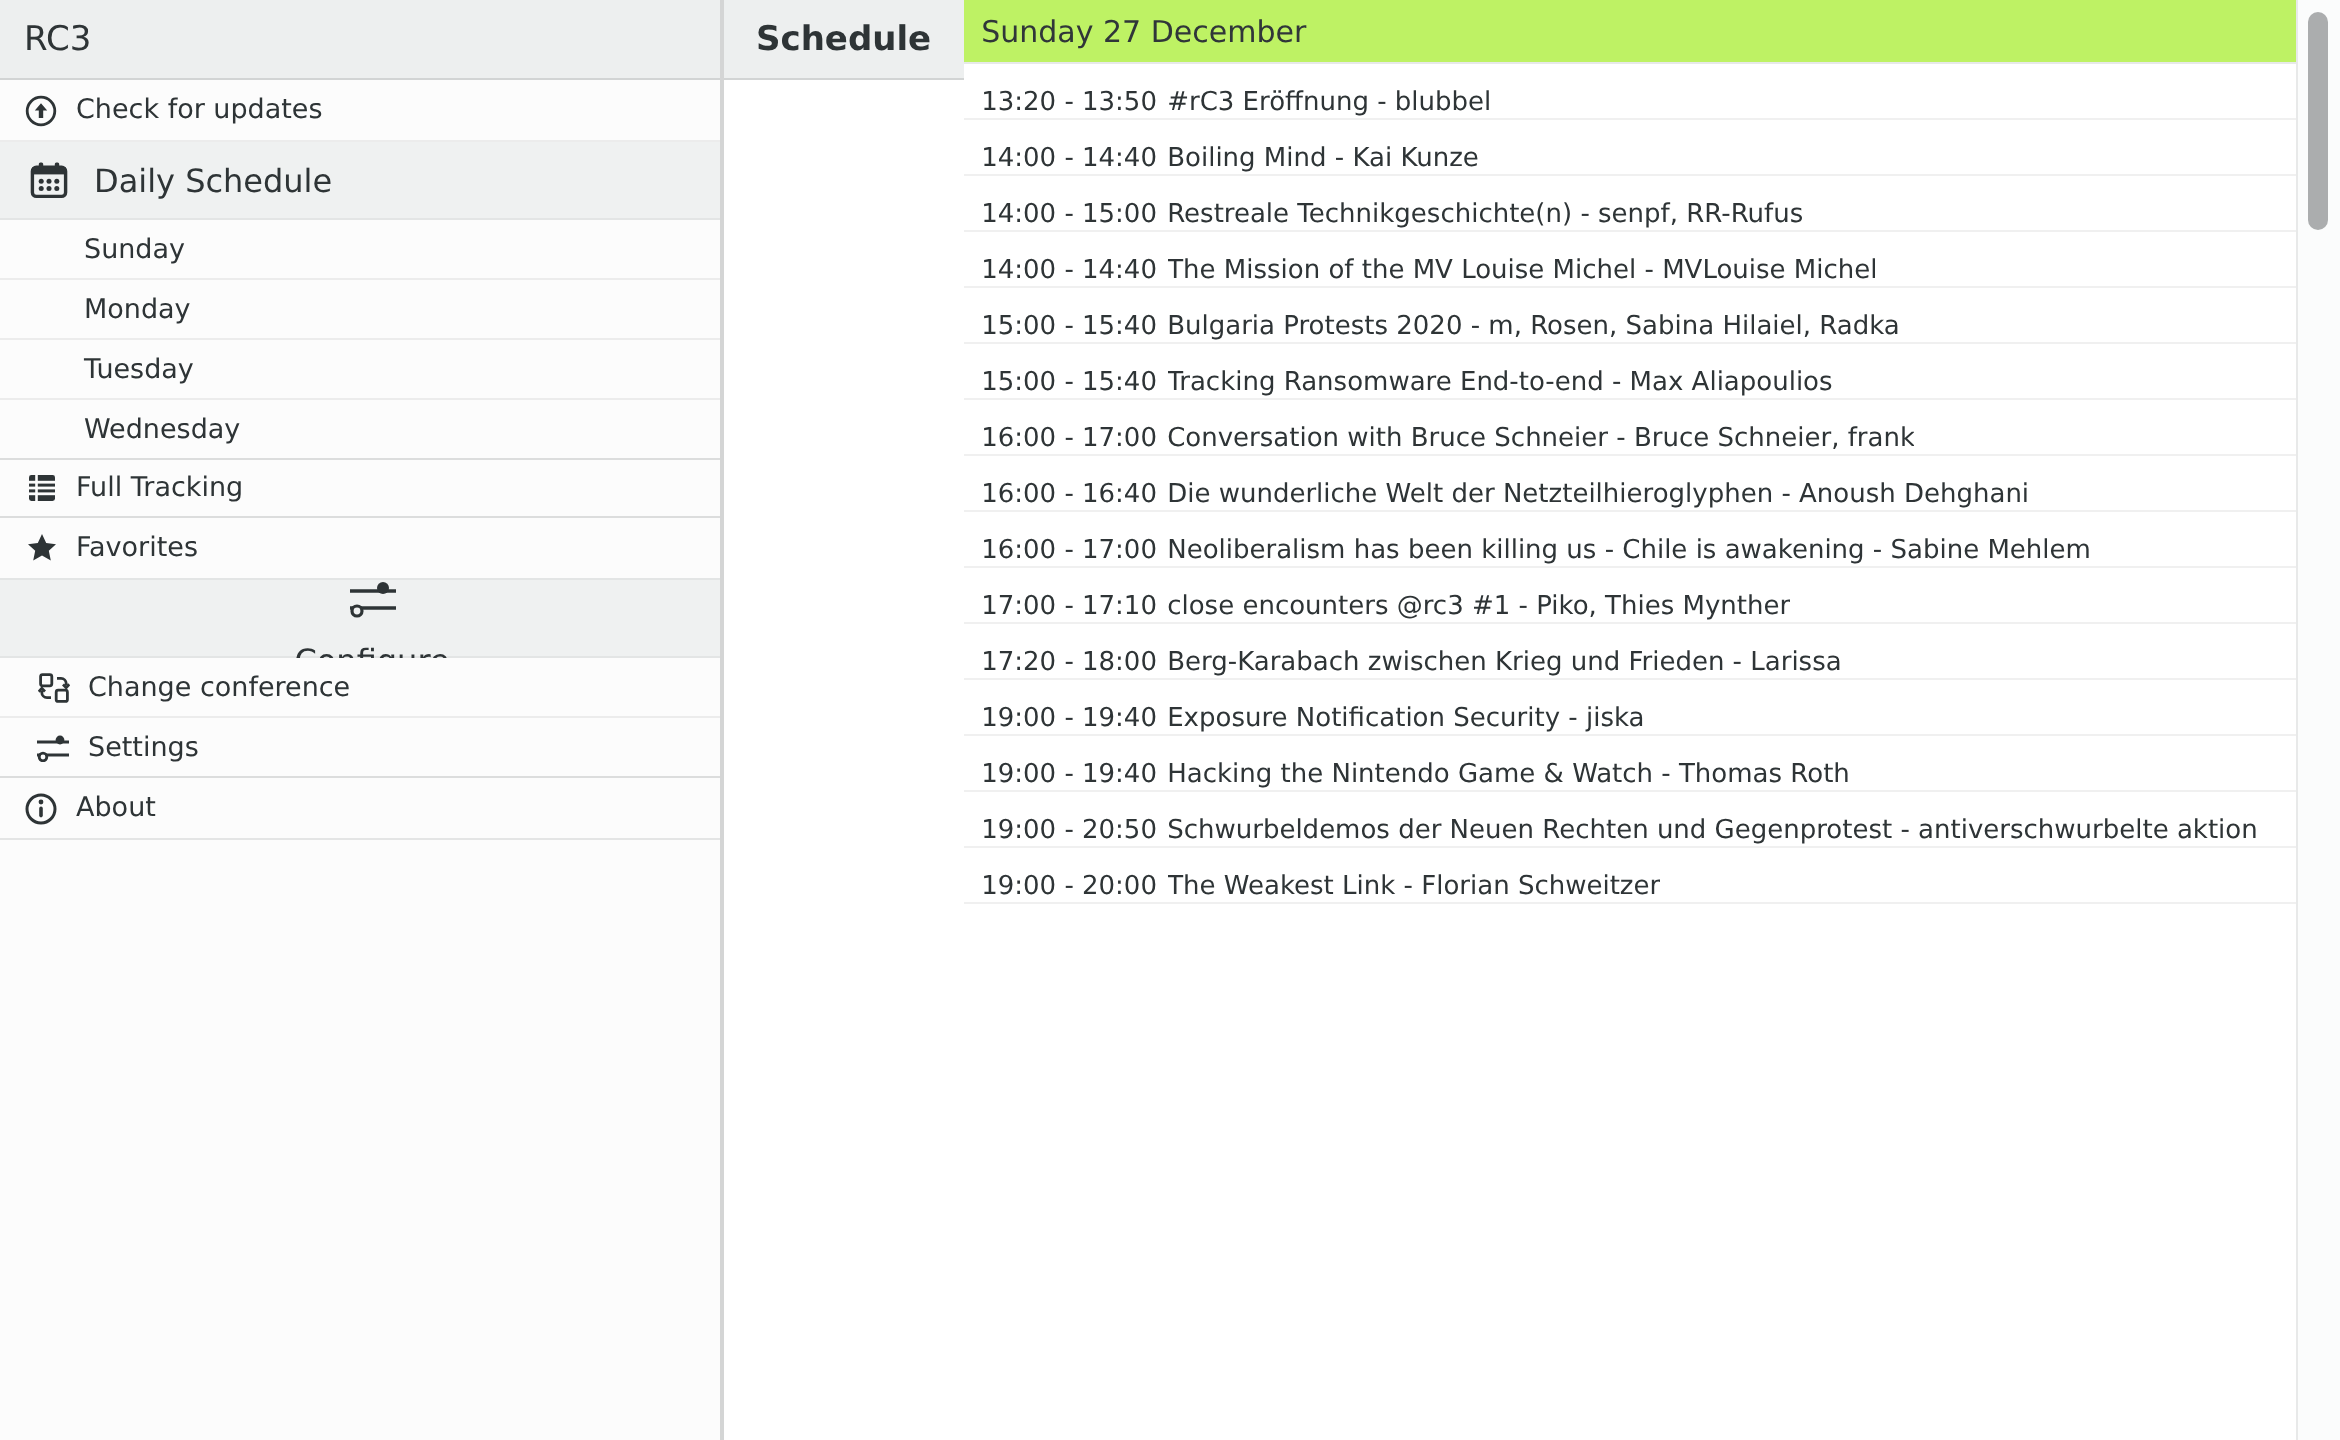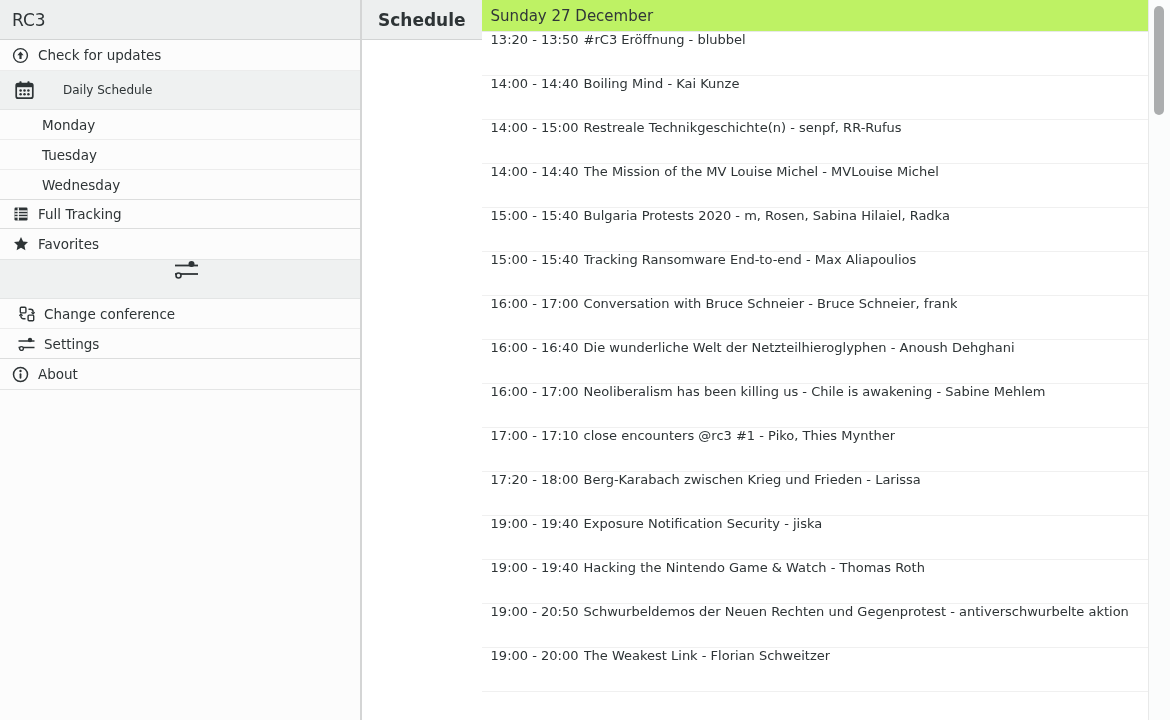--- a/index.html
+++ b/index.html
@@ -26,24 +26,24 @@
   .headerbar .title { font-size:17px; color:#2e3436; }
 
   .srow {
     display:flex; align-items:center; gap:9px;
     height:31px; flex:none; padding-left:12px;
     background:#fcfcfc; border-bottom:1px solid #ececec;
     font-size:13.5px; cursor:default;
   }
   .srow .ico { width:17px; flex:none; display:flex; justify-content:center; }
   .band {
-    display:flex; align-items:center; gap:28px;
+    display:flex; align-items:center; gap:12px;
     flex:none; background:#eff1f1;
     border-bottom:1px solid #e3e5e5;
-    font-size:12px;
+    font-size:16px;
     text-align:center;
   }
   .band-daily { height:39px; padding-left:14px; }
   .band-config { height:40px; padding-left:12px; }
   .day-row { height:30px; padding-left:42px; }
   .plain-row { height:30px; }
   .sub-row { height:30px; padding-left:18px; }
   .sep-strong { border-bottom-color:#dcdddd; }
   .about-row { height:31px; border-bottom:1px solid #e4e5e5; }
   .sidebar-filler { flex:1; background:#fcfcfc; }
@@ -56,22 +56,22 @@
   .content-body { flex:1; display:flex; min-height:0; }
   .list-col { flex:1; min-width:0; display:flex; flex-direction:column; }
 
   .day-band {
     height:32px; flex:none; background:#bef264;
     border-bottom:1px solid #e7e9e9;
     display:flex; align-items:center; padding-left:9px;
     font-size:15px; color:#303639;
   }
   .event-row {
-    height:44px; flex:none;
-    display:flex; align-items:flex-start; padding-left:9px;
+    height:28px; flex:none;
+    display:flex; align-items:flex-end; padding-left:9px;
     border-bottom:1px solid #f0f0f0; background:#ffffff;
     font-size:13px; cursor:default;
   }
   .event-time { width:93px; flex:none; color:#2e3436; }
   .event-title { color:#2e3436; white-space:nowrap; overflow:hidden; }
 
   .scroll-gutter {
     width:22px; flex:none; background:#fbfcfc;
     border-left:1px solid #e8e9e9; position:relative;
   }
@@ -117,20 +117,23 @@
           <circle cx="6.6" cy="14.2" r="1.25" fill="#2e3436"></circle>
           <circle cx="10.5" cy="14.2" r="1.25" fill="#2e3436"></circle>
           <circle cx="14.4" cy="14.2" r="1.25" fill="#2e3436"></circle>
         </svg>
       </span>
       <span>Daily Schedule</span>
     </div>
 
     <div id="day-list">
         <div class="srow day-row">
+          <span>Sunday</span>
+        </div>
+        <div class="srow day-row">
           <span>Monday</span>
         </div>
         <div class="srow day-row">
           <span>Tuesday</span>
         </div>
         <div class="srow day-row">
           <span>Wednesday</span>
         </div>
       </div>
 

